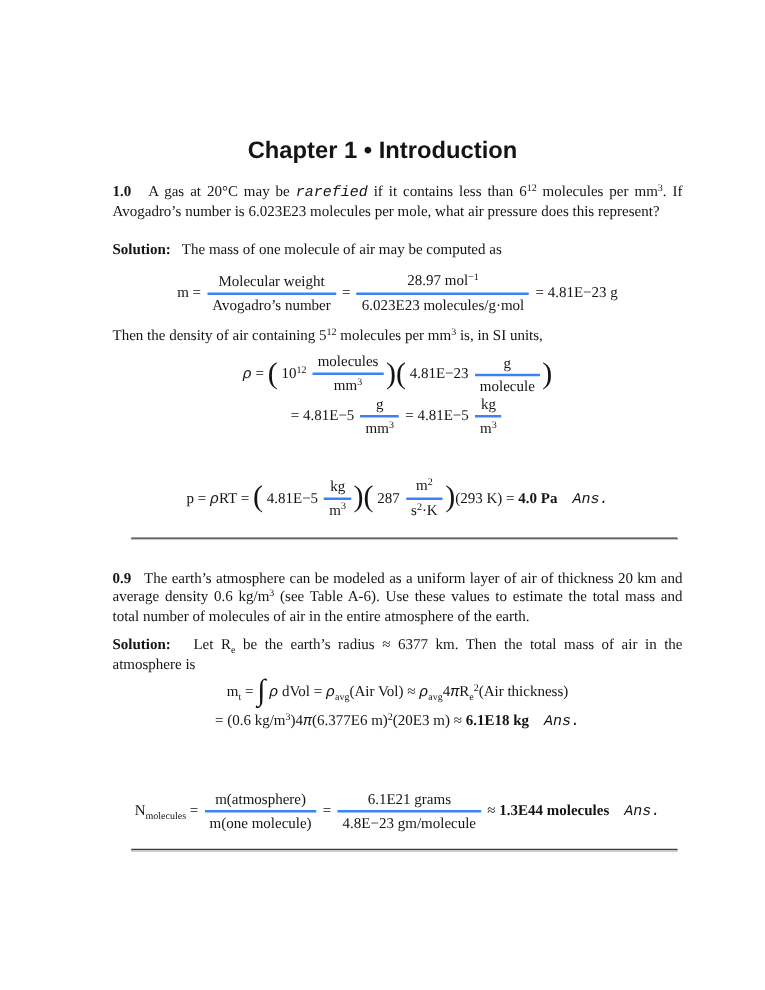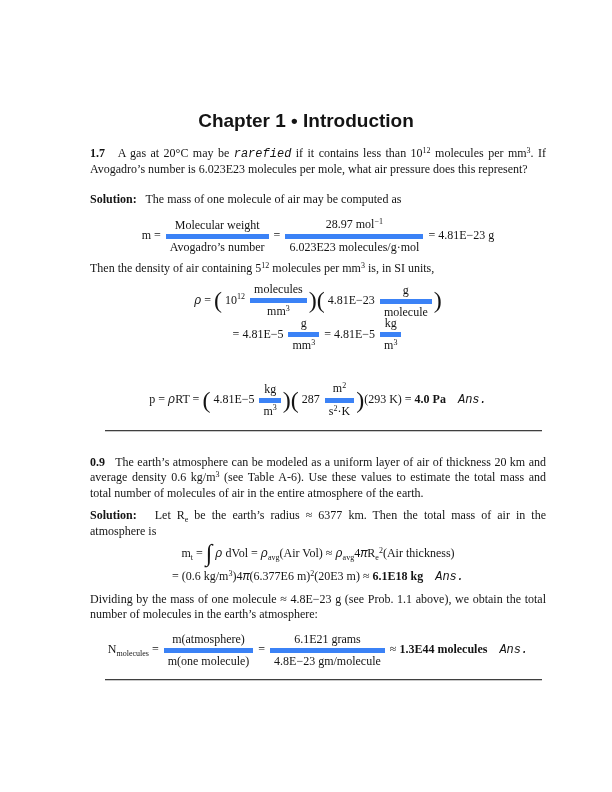--- a/index.html
+++ b/index.html
@@ -44,21 +44,21 @@
     white-space: nowrap;
   }
 
   .frac {
     display: inline-block;
     vertical-align: middle;
     text-align: center;
     padding: 0 2px;
     line-height: 15px;
   }
-  .frac .fnum { display: block; padding: 0 4px 1px; border-bottom: 5px solid #3b82f6; }
+  .frac .fnum { display: block; padding: 0 4px 1px; border-bottom: 2px solid #3b82f6; }
   .frac .fden { display: block; padding: 1px 4px 0; }
 
   span.b { font-weight: bold; }
   span.i { font-style: italic; font-family: Liberation Mono, monospace; }
   span.sup { font-size: 8px; position: relative; top: -4.5px; }
   span.sub { font-size: 8px; position: relative; top: 3px; }
   span.big {
     font-size: 24px;
     line-height: 0;
     vertical-align: middle;
@@ -95,21 +95,21 @@
   #eq-count   { top: 601px; }
   #rule2      { top: 648px; }
 </style>
 </head>
 <body>
 
 <div class="page">
 
   <div class="title">Chapter 1 • Introduction</div>
 
-  <p class="para" id="p11"><span class="b">1.7</span><span>&nbsp;&nbsp; A gas at 20°C may be </span><span class="i">rarefied</span><span> if it contains less than 10</span><span class="sup">12</span><span> molecules per mm</span><span class="sup">3</span><span>. If Avogadro’s number is 6.023E23 molecules per mole, what air pressure does this represent?</span></p>
+  <p class="para" id="p11"><span class="b">1.0</span><span>&nbsp;&nbsp; A gas at 20°C may be </span><span class="i">rarefied</span><span> if it contains less than 6</span><span class="sup">12</span><span> molecules per mm</span><span class="sup">3</span><span>. If Avogadro’s number is 6.023E23 molecules per mole, what air pressure does this represent?</span></p>
 
   <p class="para" id="sol11"><span class="b">Solution:</span><span>&nbsp;&nbsp; The mass of one molecule of air may be computed as</span></p>
 
   <div class="eq" id="eq-mass">
     <span><span>m = </span></span><span class="frac"><span class="fnum"><span>Molecular weight</span></span><span class="fden"><span>Avogadro’s number</span></span></span><span><span> = </span></span><span class="frac"><span class="fnum"><span>28.97 mol</span><span class="sup">−1</span></span><span class="fden"><span>6.023E23 molecules/g·mol</span></span></span><span><span> = 4.81E−23 g</span></span>
   </div>
 
   <p class="para" id="then-para"><span>Then the density of air containing 5</span><span class="sup">12</span><span> molecules per mm</span><span class="sup">3</span><span> is, in SI units,</span></p>
 
   <div class="eq" id="eq-dens1">
@@ -128,21 +128,20 @@
   <div class="rule" id="rule1"></div>
 
   <p class="para" id="p12"><span class="b">0.9</span><span>&nbsp;&nbsp; The earth’s atmosphere can be modeled as a uniform layer of air of thickness 20 km and average density 0.6 kg/m</span><span class="sup">3</span><span> (see Table A-6). Use these values to estimate the total mass and total number of molecules of air in the entire atmosphere of the earth.</span></p>
 
   <p class="para" id="sol12"><span class="b">Solution:</span><span>&nbsp;&nbsp; Let R</span><span class="sub">e</span><span> be the earth’s radius ≈ 6377 km. Then the total mass of air in the atmosphere is</span></p>
 
   <div class="eq" id="eq-atm1"><span>m</span><span class="sub">t</span><span> = </span><span class="big">∫</span><span> </span><span class="i">ρ</span><span> dVol = </span><span class="i">ρ</span><span class="sub">avg</span><span>(Air Vol) ≈ </span><span class="i">ρ</span><span class="sub">avg</span><span>4</span><span class="i">π</span><span>R</span><span class="sub">e</span><span class="sup">2</span><span>(Air thickness)</span></div>
 
   <div class="eq" id="eq-atm2"><span>= (0.6 kg/m</span><span class="sup">3</span><span>)4</span><span class="i">π</span><span>(6.377E6 m)</span><span class="sup">2</span><span>(20E3 m) ≈ </span><span class="b">6.1E18 kg</span><span>&nbsp;&nbsp;&nbsp; </span><span class="i">Ans.</span></div>
 
-  <p class="para" id="div-para"><span>Dividing by the mass of one molecule ≈ 4.8E−23 g (see Prob. 1.1 above), we obtain the total number of molecules in the earth’s atmosphere:</span></p>
 
   <div class="eq" id="eq-count">
     <span><span>N</span><span class="sub">molecules</span><span> = </span></span><span class="frac"><span class="fnum"><span>m(atmosphere)</span></span><span class="fden"><span>m(one molecule)</span></span></span><span><span> = </span></span><span class="frac"><span class="fnum"><span>6.1E21 grams</span></span><span class="fden"><span>4.8E−23 gm/molecule</span></span></span><span><span> ≈ </span><span class="b">1.3E44 molecules</span><span>&nbsp;&nbsp;&nbsp; </span><span class="i">Ans.</span></span>
   </div>
 
   <div class="rule" id="rule2"></div>
 
 </div>
 
 </body></html>

